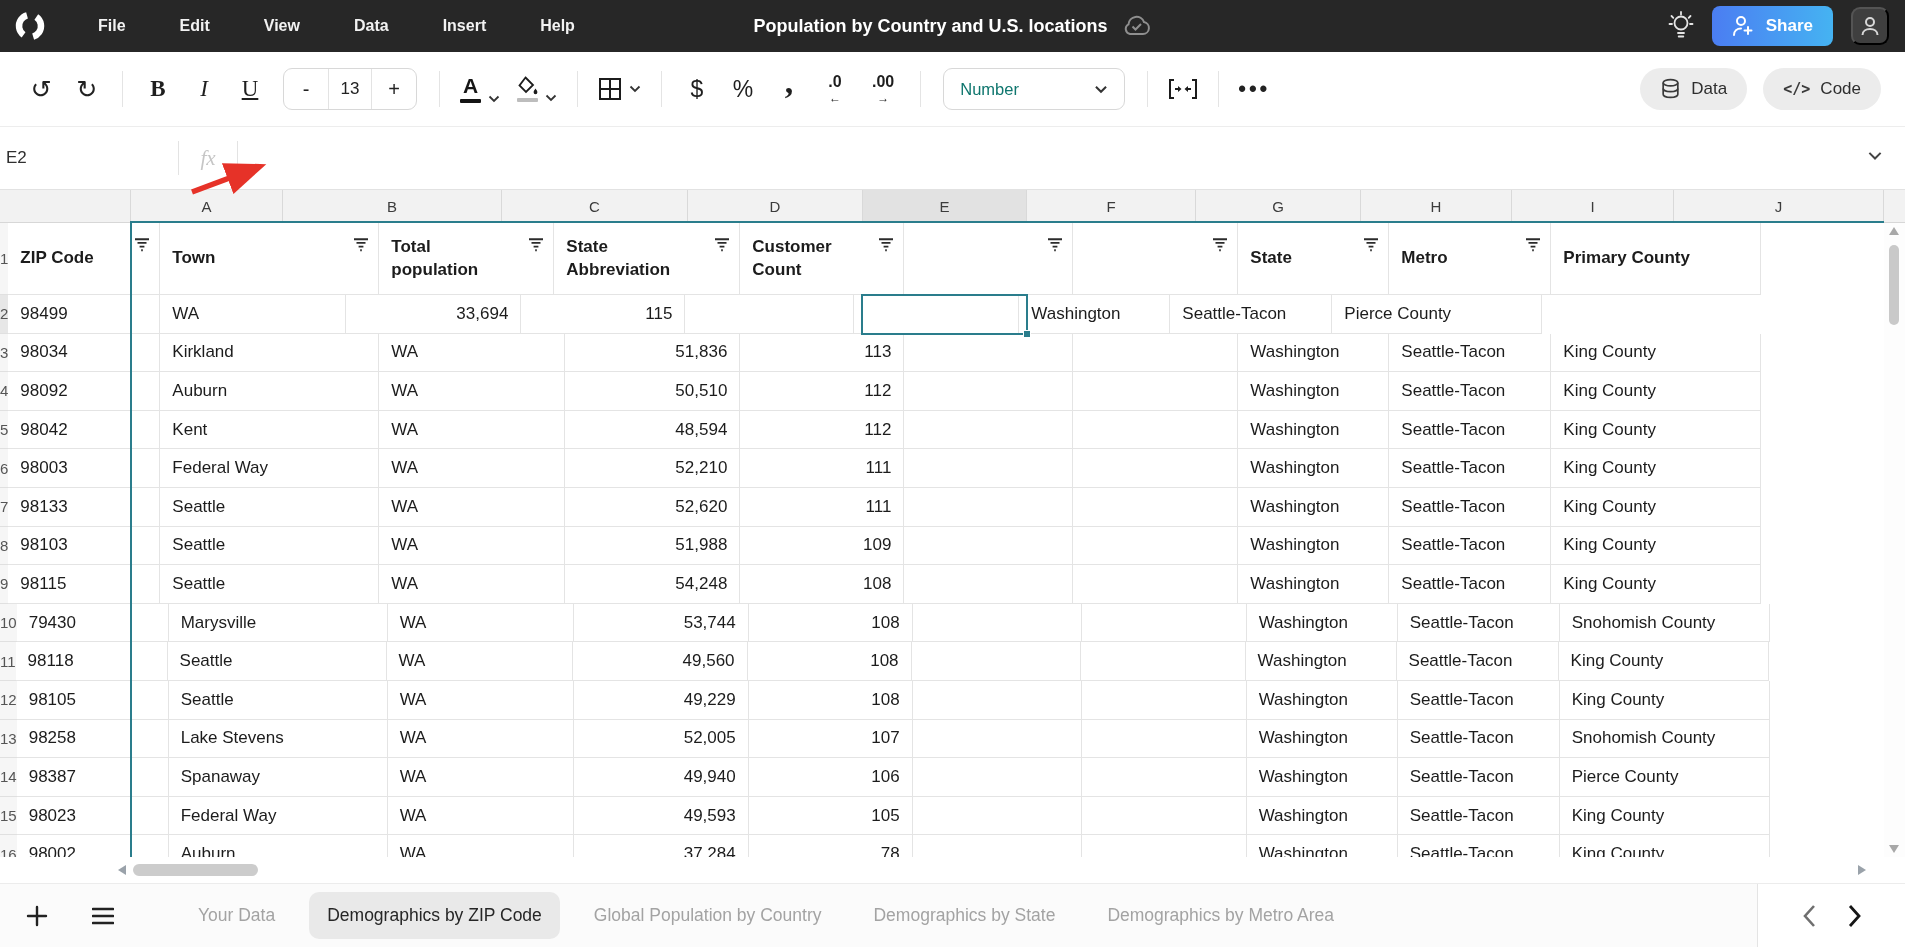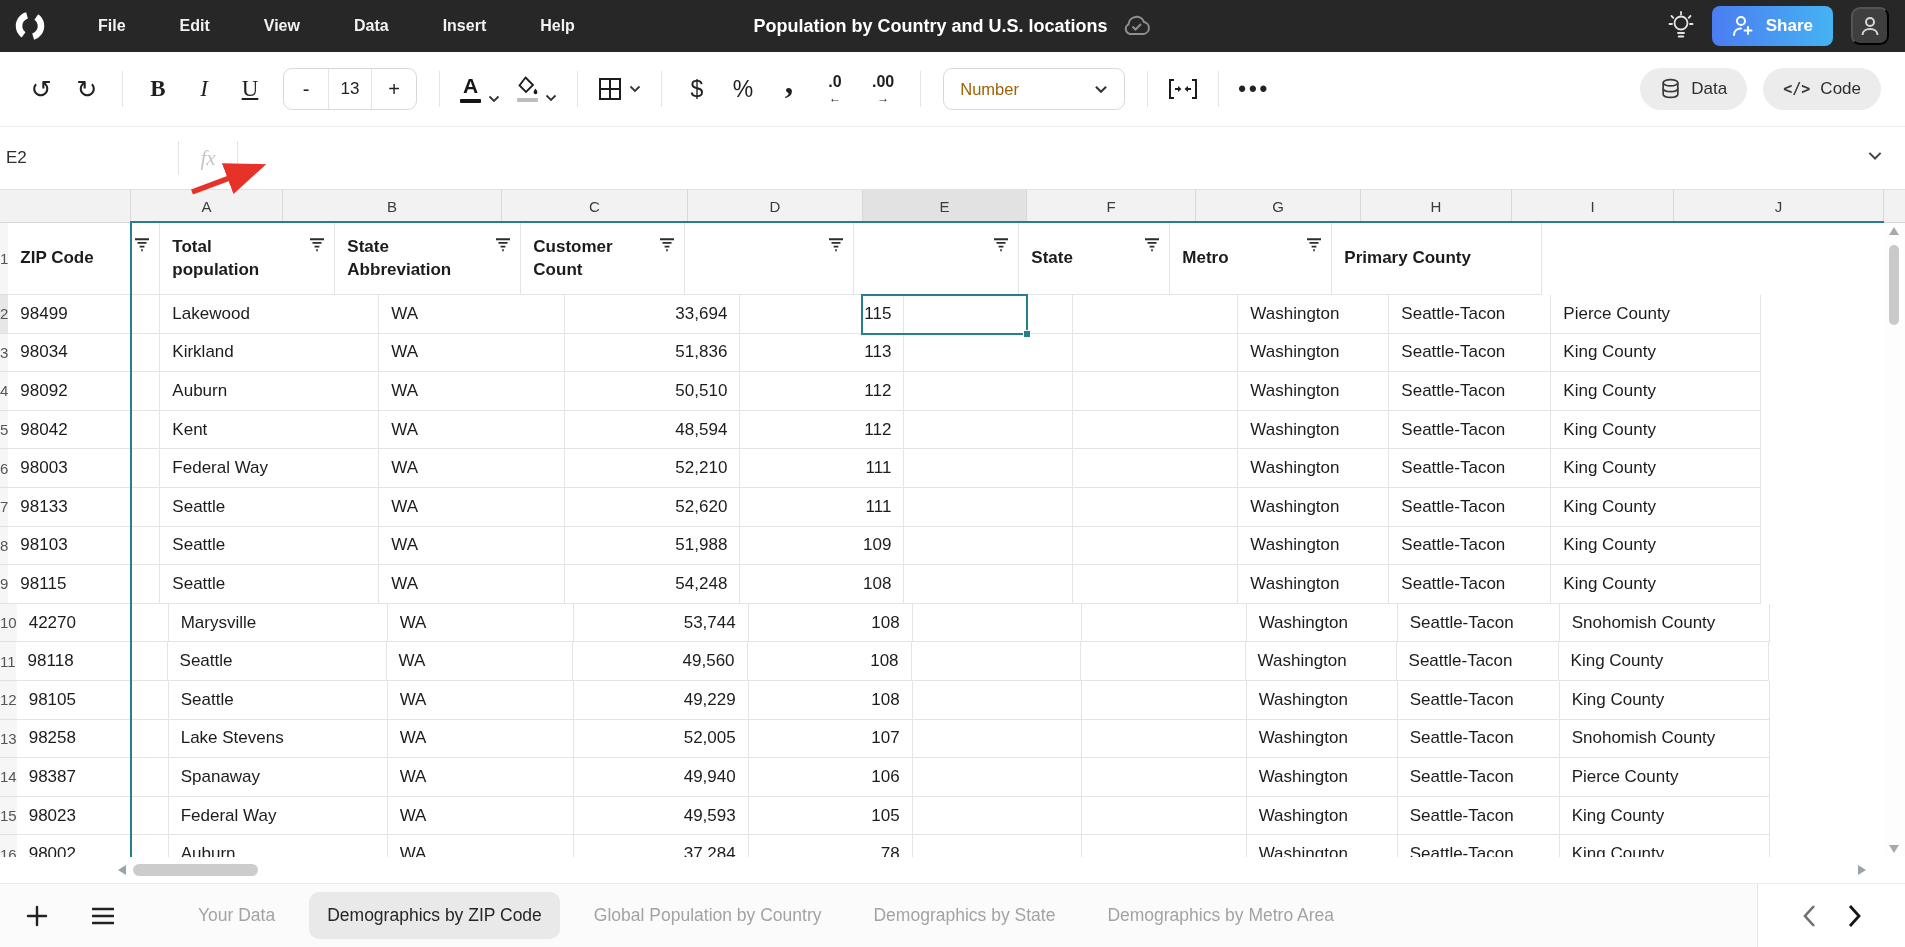--- a/index.html
+++ b/index.html
@@ -35,21 +35,21 @@
   .stepper .val { border-left:1px solid #e3e3e3; border-right:1px solid #e3e3e3; font-size:17px; }
   .swatch-btn { display:flex; align-items:flex-end; gap:7px; margin:0 8px; }
   .letter-a { font-size:21px; font-weight:700; color:#161616; line-height:1; }
   .color-bar { display:block; width:21px; height:4px; border-radius:1px; }
   .chev { display:inline-block; }
   .numfmt { display:flex; flex-direction:column; align-items:center; line-height:1; margin:0 8px; color:#1d1d1d; }
   .numfmt .t { font-size:16px; font-weight:700; }
   .numfmt .a { font-size:12px; margin-top:2px; }
   .comma-glyph { font-family:"Liberation Serif", serif; font-size:34px; line-height:0.6; padding-bottom:14px; font-weight:700; }
   .select-box { width:182px; height:42px; border:1px solid #d8d8d8; border-radius:9px; display:flex;
-    align-items:center; justify-content:space-between; padding:0 16px; font-size:16.5px; color:#a16207; margin:16px 10px; background:#fff; }
+    align-items:center; justify-content:space-between; padding:0 16px; font-size:16.5px; color:#0f766e; margin:16px 10px; background:#fff; }
   .more-dots { font-size:22px; letter-spacing:3px; color:#222; font-weight:700; }
   .toolbar-spacer { flex:1; }
   .pill { height:42px; border-radius:21px; background:#ececec; display:flex; align-items:center; gap:10px;
     padding:0 20px; font-size:17px; color:#2e2e2e; border:none; margin-left:16px; }
   .code-glyph { font-family:"DejaVu Sans Mono", monospace; font-size:15px; color:#3a3a3a; font-weight:700; }
 
   
   .formulabar { position:absolute; left:0; top:127px; width:1905px; height:63px; background:#fff;
     border-bottom:1px solid #e2e2e2; display:flex; align-items:center; }
   .cellref { width:178px; padding-left:6px; font-size:17px; color:#2f2f2f; }
@@ -282,20 +282,26 @@
   </div>
 
   <div class="grow1">
     <div class="cell gut">1</div>
     <div class="cell cA hcell">
       <span>ZIP Code</span>
       <svg class="hfilter" width="16" height="14" viewBox="0 0 16 14">
         <path d="M1 1.2h14M3.5 4.9h9M5.6 8.6h4.8M7.2 12.3h1.6" stroke="#2b2b2b" stroke-width="1.9"></path>
         </svg>
     </div>
+    <div class="cell cB hcell">
+      <span>Town</span>
+      <svg class="hfilter" width="16" height="14" viewBox="0 0 16 14">
+        <path d="M1 1.2h14M3.5 4.9h9M5.6 8.6h4.8M7.2 12.3h1.6" stroke="#2b2b2b" stroke-width="1.9"></path>
+        </svg>
+    </div>
     <div class="cell cD hcell">
       <span>Total population</span>
       <svg class="hfilter" width="16" height="14" viewBox="0 0 16 14">
         <path d="M1 1.2h14M3.5 4.9h9M5.6 8.6h4.8M7.2 12.3h1.6" stroke="#2b2b2b" stroke-width="1.9"></path>
         </svg>
     </div>
     <div class="cell cC hcell">
       <span>State Abbreviation</span>
       <svg class="hfilter" width="16" height="14" viewBox="0 0 16 14">
         <path d="M1 1.2h14M3.5 4.9h9M5.6 8.6h4.8M7.2 12.3h1.6" stroke="#2b2b2b" stroke-width="1.9"></path>
@@ -332,21 +338,20 @@
     <div class="cell cJ hcell">
       <span>Primary County</span>
     </div>
   </div>
 
   <div>
 
   <div class="grow">
         <div class="cell gut sel-gutter">2</div>
         <div class="cell cA">98499</div>
-        <div class="cell cB">Lakewood</div>
         <div class="cell cC">WA</div>
         <div class="cell cD num">33,694</div>
         <div class="cell cE num">115</div>
         <div class="cell cF"></div>
         <div class="cell cG"></div>
         <div class="cell cH">Washington</div>
         <div class="cell cI">Seattle-Tacon</div>
         <div class="cell cJ">Pierce County</div>
       </div>
       <div class="grow">
@@ -435,21 +440,21 @@
         <div class="cell cD num">54,248</div>
         <div class="cell cE num">108</div>
         <div class="cell cF"></div>
         <div class="cell cG"></div>
         <div class="cell cH">Washington</div>
         <div class="cell cI">Seattle-Tacon</div>
         <div class="cell cJ">King County</div>
       </div>
       <div class="grow">
         <div class="cell gut">10</div>
-        <div class="cell cA">42270</div>
+        <div class="cell cA">79430</div>
         <div class="cell cB">Marysville</div>
         <div class="cell cC">WA</div>
         <div class="cell cD num">53,744</div>
         <div class="cell cE num">108</div>
         <div class="cell cF"></div>
         <div class="cell cG"></div>
         <div class="cell cH">Washington</div>
         <div class="cell cI">Seattle-Tacon</div>
         <div class="cell cJ">Snohomish County</div>
       </div>

